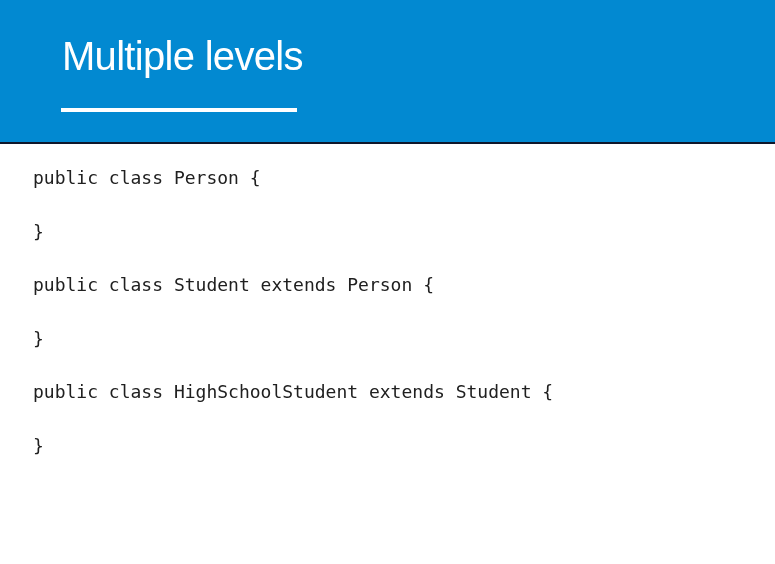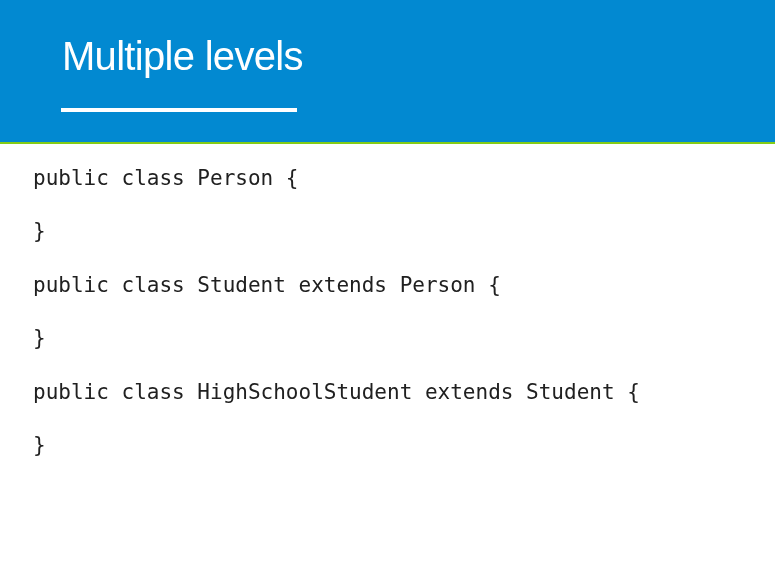--- a/index.html
+++ b/index.html
@@ -15,21 +15,21 @@
     background: #ffffff;
     overflow: hidden;
   }
   .slide-header {
     position: absolute;
     top: 0;
     left: 0;
     width: 775px;
     height: 142px;
     background: var(--header-bg, #0289d1);
-    border-bottom: 2px solid #84cc16;
+    border-bottom: 2px solid #0f172a;
   }
   .slide-title {
     position: absolute;
     left: 62px;
     top: 36px;
     margin: 0;
     font-size: 40px;
     font-weight: 400;
     letter-spacing: -0.7px;
     line-height: 40px;
@@ -52,21 +52,21 @@
     width: 742px;
   }
   .line {
     height: 53.5px;
     display: flex;
     align-items: center;
     white-space: pre;
   }
   .code {
     font-family: "DejaVu Sans Mono", monospace;
-    font-size: 21px;
+    font-size: 18px;
     font-weight: 400;
     color: var(--code-text, #202020);
   }
   .note {
     font-family: "Liberation Sans", sans-serif;
     font-size: 26px;
     font-weight: 700;
     letter-spacing: -0.8px;
     color: var(--note-text, #111111);
   }

